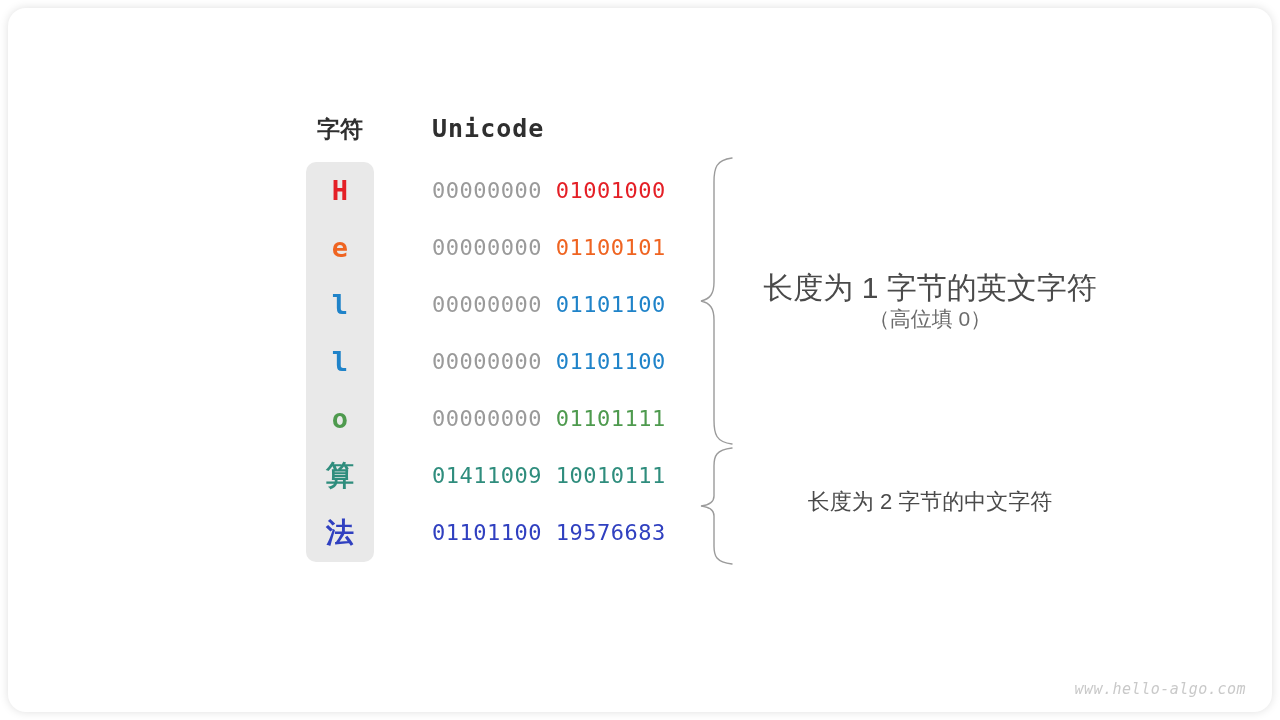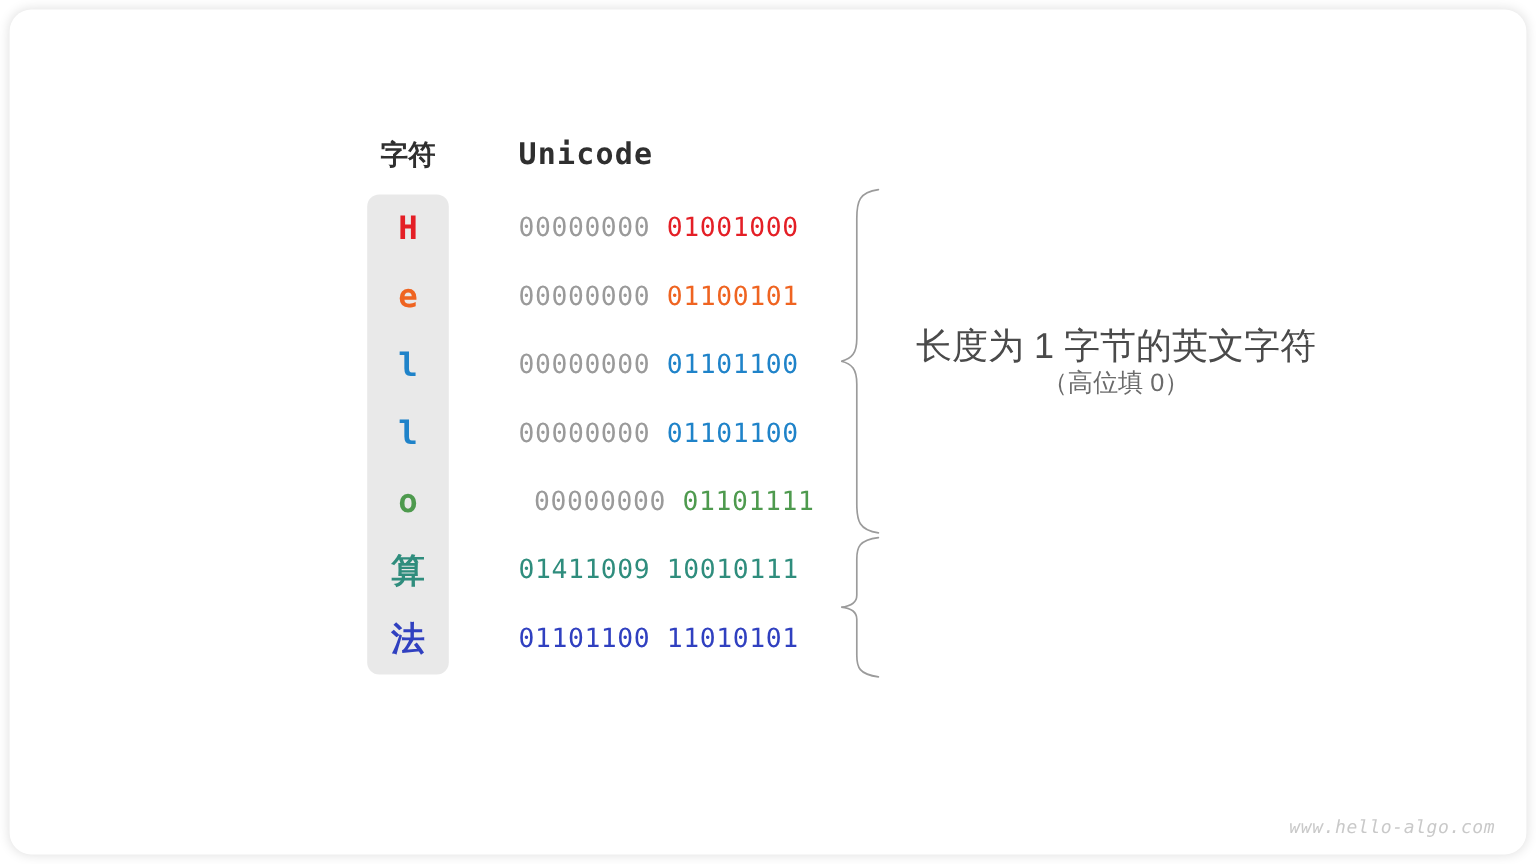--- a/index.html
+++ b/index.html
@@ -168,23 +168,23 @@
       <div class="char-cell" style="top: 228px; color: rgb(78, 154, 78);">o</div>
       <div class="char-cell cjk" style="top: 285px; color: rgb(47, 141, 125);">算</div>
       <div class="char-cell cjk" style="top: 342px; color: rgb(48, 64, 192);">法</div>
     </div>
 
   <div id="rows-layer">
       <div class="code-row" style="top: 162px;"><span class="byte-pad" style="color: rgb(154, 154, 154);">00000000 </span><span class="byte-val" style="color: rgb(228, 31, 38);">01001000</span></div>
       <div class="code-row" style="top: 219px;"><span class="byte-pad" style="color: rgb(154, 154, 154);">00000000 </span><span class="byte-val" style="color: rgb(239, 100, 33);">01100101</span></div>
       <div class="code-row" style="top: 276px;"><span class="byte-pad" style="color: rgb(154, 154, 154);">00000000 </span><span class="byte-val" style="color: rgb(31, 131, 201);">01101100</span></div>
       <div class="code-row" style="top: 333px;"><span class="byte-pad" style="color: rgb(154, 154, 154);">00000000 </span><span class="byte-val" style="color: rgb(31, 131, 201);">01101100</span></div>
-      <div class="code-row" style="top: 390px; margin-left: 13px;"><span class="byte-pad" style="color: rgb(154, 154, 154);">00000000 </span><span class="byte-val" style="color: rgb(78, 154, 78);">01101111</span></div>
+      <div class="code-row" style="top: 390px;"><span class="byte-pad" style="color: rgb(154, 154, 154);">00000000 </span><span class="byte-val" style="color: rgb(78, 154, 78);">01101111</span></div>
       <div class="code-row" style="top: 447px;"><span class="byte-pad" style="color: rgb(154, 154, 154);"></span><span class="byte-val" style="color: rgb(47, 141, 125);">01411009 10010111</span></div>
-      <div class="code-row" style="top: 504px;"><span class="byte-pad" style="color: rgb(154, 154, 154);"></span><span class="byte-val" style="color: rgb(48, 64, 192);">01101100 11010101</span></div>
+      <div class="code-row" style="top: 504px;"><span class="byte-pad" style="color: rgb(154, 154, 154);"></span><span class="byte-val" style="color: rgb(48, 64, 192);">01101100 19576683</span></div>
     </div>
 
   <svg class="brace" id="brace-1" style="left:698px; top:156px;" width="60" height="290" viewBox="0 0 60 290">
     <path d="M 34 2
              C 18 4 16 12 16 26
              L 16 126
              C 16 138 12 143 3 145
              C 12 147 16 152 16 164
              L 16 264
              C 16 278 18 286 34 288" fill="none" stroke="#9b9b9b" stroke-width="1.4" stroke-linecap="round"></path>
@@ -195,15 +195,16 @@
              C 18 4 16 10 16 20
              L 16 50
              C 16 56 12 59 3 60
              C 12 61 16 64 16 70
              L 16 100
              C 16 110 18 116 34 118" fill="none" stroke="#9b9b9b" stroke-width="1.4" stroke-linecap="round"></path>
   </svg>
 
   <div class="note" id="note-1-line1">长度为 1 字节的英文字符</div>
   <div class="note" id="note-1-line2">（高位填 0）</div>
+  <div class="note" id="note-2-line1">长度为 2 字节的中文字符</div>
 
   <div id="watermark">www.hello-algo.com</div>
 </div>
 
 </body></html>

